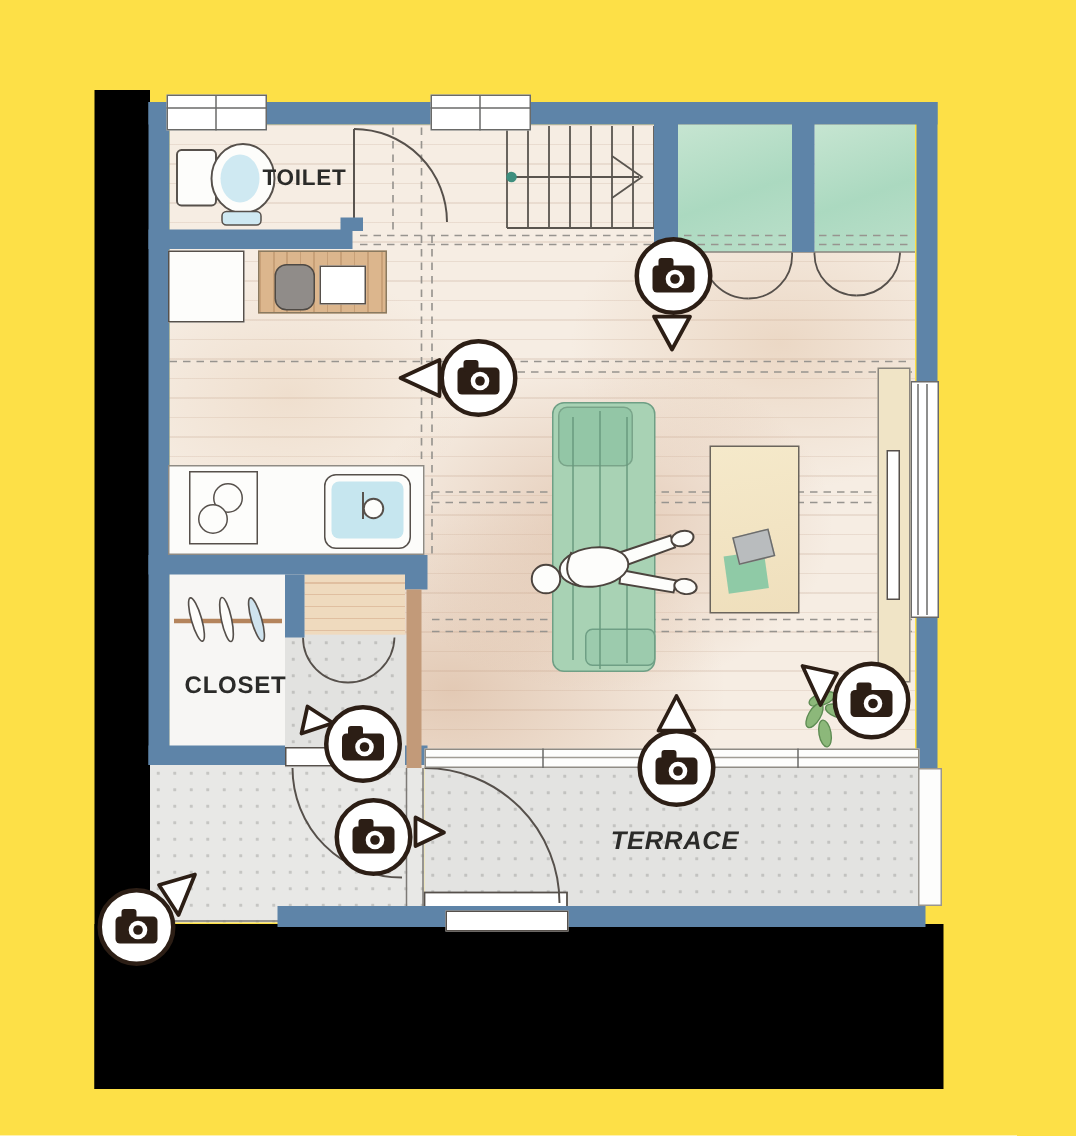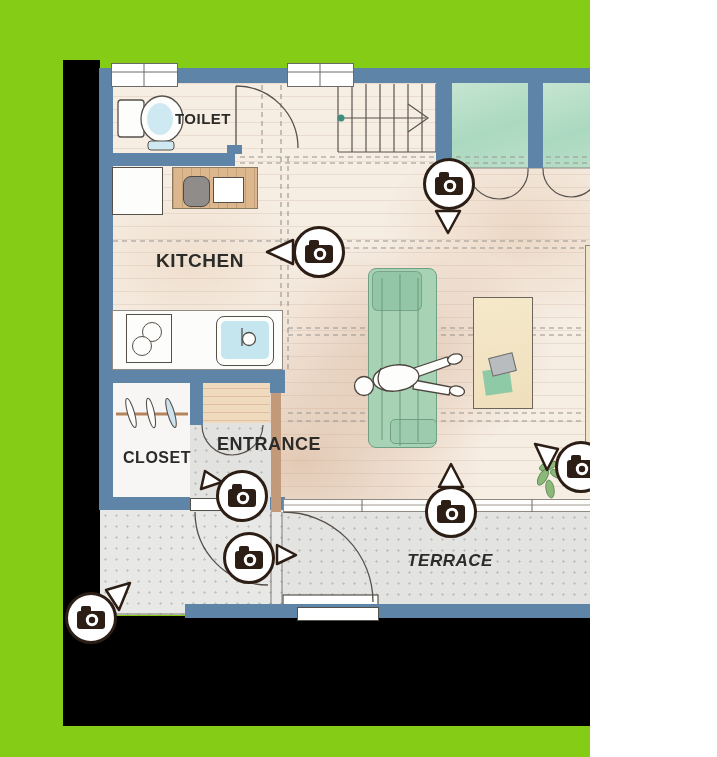--- a/index.html
+++ b/index.html
@@ -1,16 +1,16 @@
 <!DOCTYPE html>
 <html><head>
 <meta charset="utf-8">
 <style>
   html,body{margin:0;padding:0;background:#fff;}
-  #stage{position:relative;width:590px;height:757px;background:#84cc16;overflow:hidden;
+  #stage{position:relative;width:717px;height:757px;background:#fde047;overflow:hidden;
          font-family:"Liberation Sans",sans-serif;}
   .abs{position:absolute;box-sizing:border-box;}
   
   .black{background:#000;}
   #black-bar{left:63px;top:60px;width:37px;height:666px;}
   #black-bottom{left:63px;top:616px;width:566px;height:110px;}
   #floor-label{left:84px;top:672px;font-size:46px;font-weight:bold;color:#211007;letter-spacing:2px;}
   
   #base-floor{left:113px;top:83px;width:497px;height:429px;
     background:
@@ -309,18 +309,16 @@
         <use href="#cam-glyph"></use>
       </svg>
   </div>
   <div class="cam" id="cam-porch">
     <svg width="30" height="26" viewBox="0 0 30 26">
         <use href="#cam-glyph"></use>
       </svg>
   </div>
 
   <div class="lbl" id="lbl-toilet">TOILET</div>
-  <div class="lbl" id="lbl-kitchen">KITCHEN</div>
-  <div class="lbl" id="lbl-entrance">ENTRANCE</div>
   <div class="lbl" id="lbl-closet">CLOSET</div>
   <div class="lbl" id="lbl-terrace">TERRACE</div>
 
 </div>
 
 </body></html>

